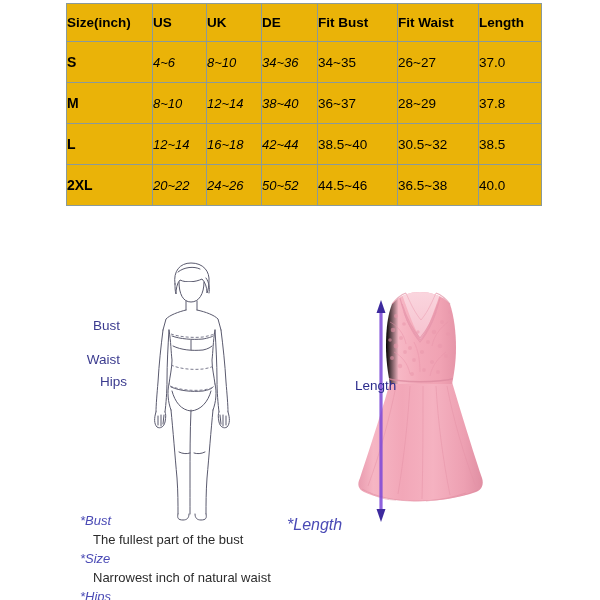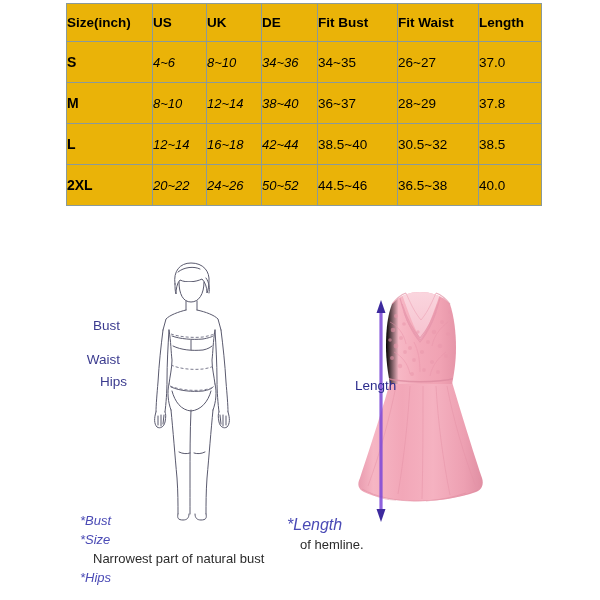--- a/index.html
+++ b/index.html
@@ -369,22 +369,22 @@
     <polygon points="13,4 8.5,17 17.5,17" fill="#3d2a9e"></polygon>
     <polygon points="13,226 8.5,213 17.5,213" fill="#3d2a9e"></polygon>
   </svg>
 
 </div>
 
 <div class="dress-length-label">Length</div>
 
 <div class="legend-left">
   <div class="lg-head">*Bust</div>
+  <div class="lg-desc">The fullest part of the bust</div>
   <div class="lg-head">*Size</div>
-  <div class="lg-desc">Narrowest part of natural bust</div>
+  <div class="lg-desc">Narrowest inch of natural waist</div>
   <div class="lg-head">*Hips</div>
 
 </div>
 
 <div class="legend-right">
   <div class="lg-head">*Length</div>
-  <div class="lg-desc">of hemline.</div>
 </div>
 
 </body></html>

